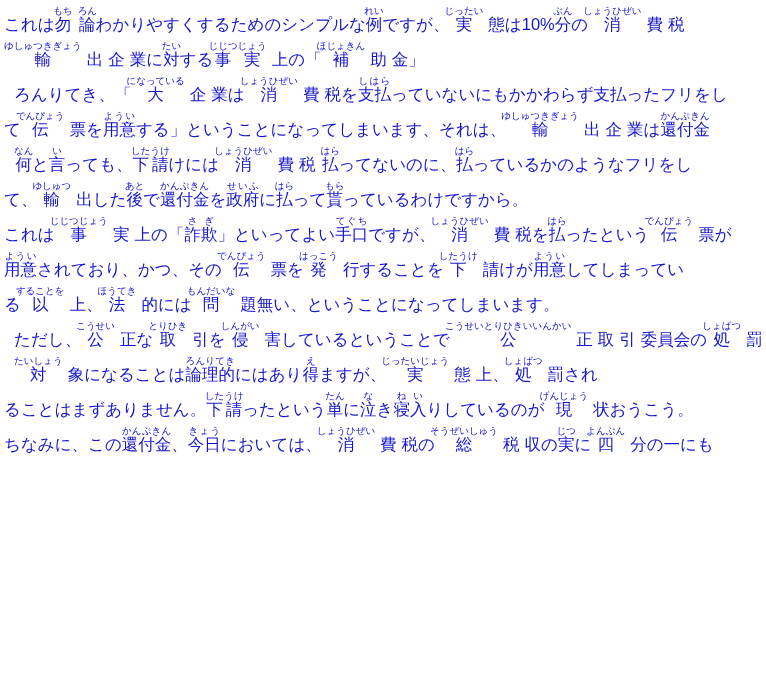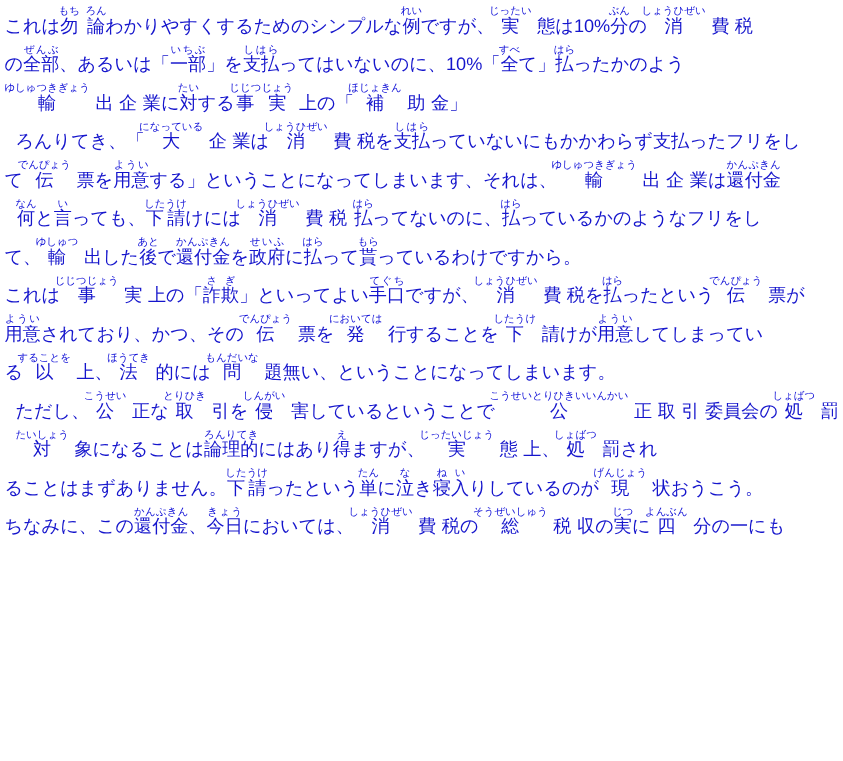--- a/index.html
+++ b/index.html
@@ -54,27 +54,26 @@
     width: 5px;
   }
   
 </style>
 </head>
 <body>
 
 <div id="page">
   <div class="block" id="body-host">
       <div class="line"><span>これは</span><ruby>勿<rt>もち</rt></ruby><span class="sp"></span><ruby>論<rt>ろん</rt></ruby><span>わかりやすくするためのシンプルな</span><ruby>例<rt>れい</rt></ruby><span>ですが、</span><ruby>実<rt>じったい</rt></ruby><span class="sp"></span><span>態</span><span>は10%</span><ruby>分<rt>ぶん</rt></ruby><span>の</span><ruby>消<rt>しょうひぜい</rt></ruby><span class="sp"></span><span>費</span><span class="sp"></span><span>税</span></div>
-      <div class="line"><span>の</span><ruby>全部<rt>ぜんぶ</rt></ruby><span>、あるいは「</span><ruby>一部<rt>いちぶ</rt></ruby><span>」を</span><ruby>支払<rt>しはら</rt></ruby><span>ってはいないのに、10%「</span><ruby>全<rt>すべ</rt></ruby><span>て」</span><ruby>払<rt>はら</rt></ruby><span>ったかのよう</span></div>
       <div class="line"><ruby>輸<rt>ゆしゅつきぎょう</rt></ruby><span class="sp"></span><span>出</span><span class="sp"></span><span>企</span><span class="sp"></span><span>業</span><span>に</span><ruby>対<rt>たい</rt></ruby><span>する</span><ruby>事実<rt>じじつじょう</rt></ruby><span class="sp"></span><span>上</span><span>の「</span><ruby>補<rt>ほじょきん</rt></ruby><span class="sp"></span><span>助</span><span class="sp"></span><span>金</span><span>」</span></div>
       <div class="line indent"><span>ろんりてき、「</span><ruby>大<rt>になっている</rt></ruby><span class="sp"></span><span>企</span><span class="sp"></span><span>業</span><span>は</span><ruby>消<rt>しょうひぜい</rt></ruby><span class="sp"></span><span>費</span><span class="sp"></span><span>税</span><span>を</span><ruby>支払<rt>しはら</rt></ruby><span>っていないにもかかわらず支払ったフリをし</span></div>
       <div class="line"><span>て</span><ruby>伝<rt>でんぴょう</rt></ruby><span class="sp"></span><span>票</span><span>を</span><ruby>用意<rt>ようい</rt></ruby><span>する」ということになってしまいます、それは、</span><ruby>輸<rt>ゆしゅつきぎょう</rt></ruby><span class="sp"></span><span>出</span><span class="sp"></span><span>企</span><span class="sp"></span><span>業</span><span>は</span><ruby>還付金<rt>かんぷきん</rt></ruby></div>
       <div class="line indent"><ruby>何<rt>なん</rt></ruby><span>と</span><ruby>言<rt>い</rt></ruby><span>っても、</span><ruby>下請<rt>したうけ</rt></ruby><span>けには</span><ruby>消<rt>しょうひぜい</rt></ruby><span class="sp"></span><span>費</span><span class="sp"></span><span>税</span><span class="sp"></span><ruby>払<rt>はら</rt></ruby><span>ってないのに、</span><ruby>払<rt>はら</rt></ruby><span>っているかのようなフリをし</span></div>
       <div class="line"><span>て、</span><ruby>輸<rt>ゆしゅつ</rt></ruby><span class="sp"></span><span>出</span><span>した</span><ruby>後<rt>あと</rt></ruby><span>で</span><ruby>還付金<rt>かんぷきん</rt></ruby><span>を</span><ruby>政府<rt>せいふ</rt></ruby><span>に</span><ruby>払<rt>はら</rt></ruby><span>って</span><ruby>貰<rt>もら</rt></ruby><span>っているわけですから。</span></div>
       <div class="line"><span>これは</span><ruby>事<rt>じじつじょう</rt></ruby><span class="sp"></span><span>実</span><span class="sp"></span><span>上</span><span>の「</span><ruby>詐欺<rt>さぎ</rt></ruby><span>」といってよい</span><ruby>手口<rt>てぐち</rt></ruby><span>ですが、</span><ruby>消<rt>しょうひぜい</rt></ruby><span class="sp"></span><span>費</span><span class="sp"></span><span>税</span><span>を</span><ruby>払<rt>はら</rt></ruby><span>ったという</span><ruby>伝<rt>でんぴょう</rt></ruby><span class="sp"></span><span>票</span><span>が</span></div>
-      <div class="line"><ruby>用意<rt>ようい</rt></ruby><span>されており、かつ、その</span><ruby>伝<rt>でんぴょう</rt></ruby><span class="sp"></span><span>票</span><span>を</span><ruby>発<rt>においては</rt></ruby><span class="sp"></span><span>行</span><span>することを</span><ruby>下<rt>したうけ</rt></ruby><span class="sp"></span><span>請</span><span>けが</span><ruby>用意<rt>ようい</rt></ruby><span>してしまってい</span></div>
+      <div class="line"><ruby>用意<rt>ようい</rt></ruby><span>されており、かつ、その</span><ruby>伝<rt>でんぴょう</rt></ruby><span class="sp"></span><span>票</span><span>を</span><ruby>発<rt>はっこう</rt></ruby><span class="sp"></span><span>行</span><span>することを</span><ruby>下<rt>したうけ</rt></ruby><span class="sp"></span><span>請</span><span>けが</span><ruby>用意<rt>ようい</rt></ruby><span>してしまってい</span></div>
       <div class="line"><span>る</span><ruby>以<rt>することを</rt></ruby><span class="sp"></span><span>上</span><span>、</span><ruby>法<rt>ほうてき</rt></ruby><span class="sp"></span><span>的</span><span>には</span><ruby>問<rt>もんだいな</rt></ruby><span class="sp"></span><span>題</span><span>無</span><span>い、ということになってしまいます。</span></div>
       <div class="line indent"><span>ただし、</span><ruby>公<rt>こうせい</rt></ruby><span class="sp"></span><span>正</span><span>な</span><ruby>取<rt>とりひき</rt></ruby><span class="sp"></span><span>引</span><span>を</span><ruby>侵<rt>しんがい</rt></ruby><span class="sp"></span><span>害</span><span>しているということで</span><ruby>公<rt>こうせいとりひきいいんかい</rt></ruby><span class="sp"></span><span>正</span><span class="sp"></span><span>取</span><span class="sp"></span><span>引</span><span class="sp"></span><span>委員会</span><span>の</span><ruby>処<rt>しょばつ</rt></ruby><span class="sp"></span><span>罰</span></div>
       <div class="line indent"><ruby>対<rt>たいしょう</rt></ruby><span class="sp"></span><span>象</span><span>になることは</span><ruby>論理的<rt>ろんりてき</rt></ruby><span>にはあり</span><ruby>得<rt>え</rt></ruby><span>ますが、</span><ruby>実<rt>じったいじょう</rt></ruby><span class="sp"></span><span>態</span><span class="sp"></span><span>上</span><span>、</span><ruby>処<rt>しょばつ</rt></ruby><span class="sp"></span><span>罰</span><span>され</span></div>
       <div class="line"><span>ることはまずありません。</span><ruby>下請<rt>したうけ</rt></ruby><span>ったという</span><ruby>単<rt>たん</rt></ruby><span>に</span><ruby>泣<rt>な</rt></ruby><span>き</span><ruby>寝入<rt>ねい</rt></ruby><span>りしているのが</span><ruby>現<rt>げんじょう</rt></ruby><span class="sp"></span><span>状</span><span>おうこう。</span></div>
       <div class="line"><span>ちなみに、この</span><ruby>還付金<rt>かんぷきん</rt></ruby><span>、</span><ruby>今日<rt>きょう</rt></ruby><span>においては、</span><ruby>消<rt>しょうひぜい</rt></ruby><span class="sp"></span><span>費</span><span class="sp"></span><span>税</span><span>の</span><ruby>総<rt>そうぜいしゅう</rt></ruby><span class="sp"></span><span>税</span><span class="sp"></span><span>収</span><span>の</span><ruby>実<rt>じつ</rt></ruby><span>に</span><ruby>四<rt>よんぶん</rt></ruby><span class="sp"></span><span>分</span><span>の</span><span>一</span><span>にも</span></div>
     </div>
 </div>
 
 </body></html>

